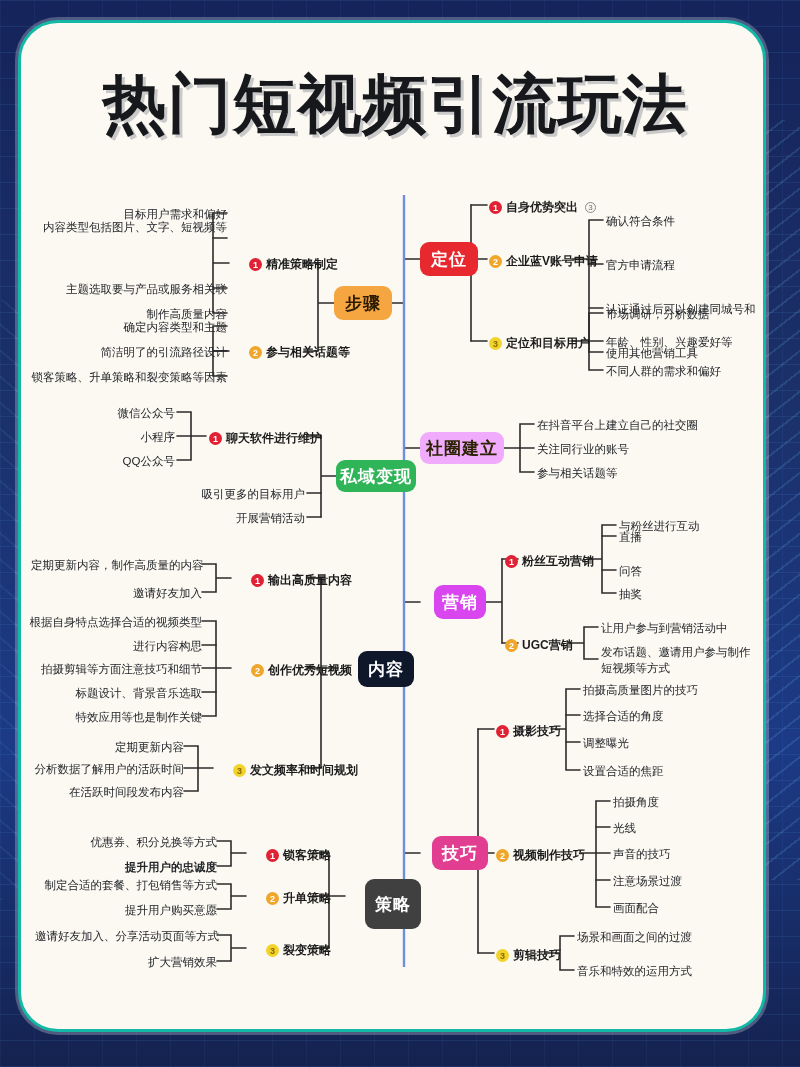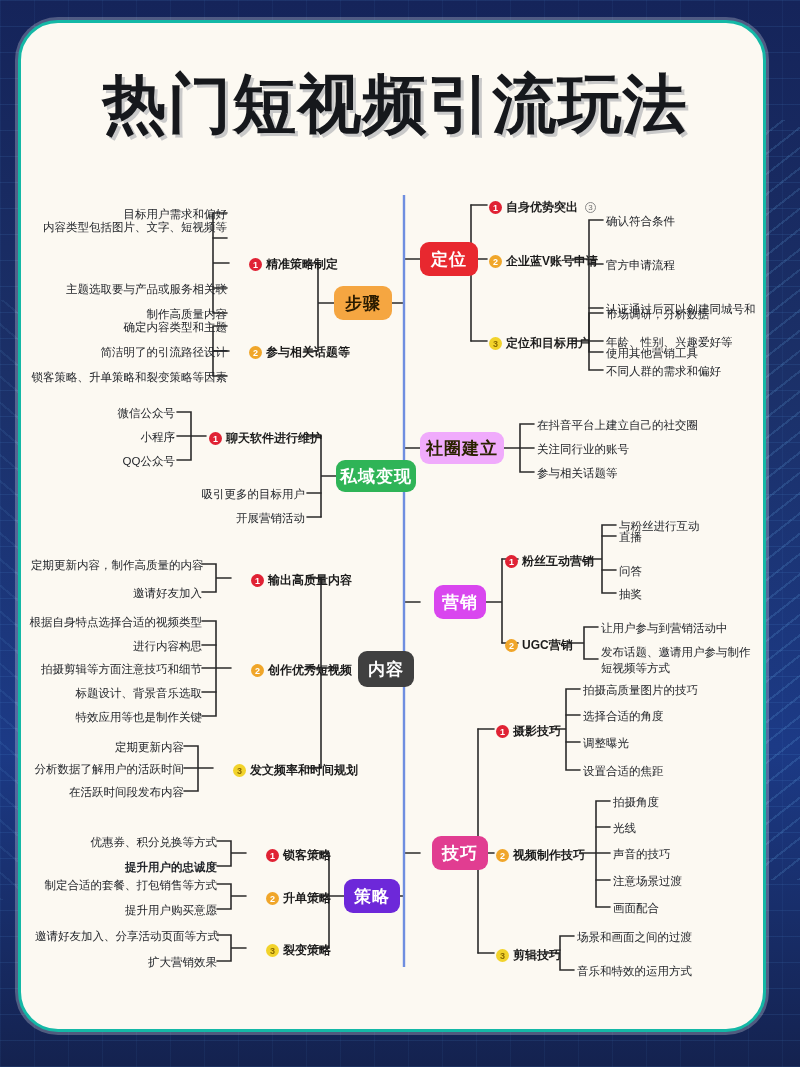--- a/index.html
+++ b/index.html
@@ -231,25 +231,25 @@
     <div class="node" style="left:313px;top:263px;width:58px;height:34px;background:#f5a641;color:#2a1b00;">步骤</div>
 
     <div class="node" style="left:399px;top:219px;width:58px;height:34px;background:#e8282f;color:#fff;">定位</div>
 
     <div class="node" style="left:399px;top:409px;width:84px;height:32px;background:#f0abfc;color:#2a2200;">社圈建立</div>
 
     <div class="node" style="left:315px;top:437px;width:80px;height:32px;background:#2fb457;color:#fff;">私域变现</div>
 
     <div class="node" style="left:413px;top:562px;width:52px;height:34px;background:#d946ef;color:#fff;">营销</div>
 
-    <div class="node" style="left:337px;top:628px;width:56px;height:36px;background:#404040;color:#fff;">内容</div>
+    <div class="node" style="left:337px;top:628px;width:56px;height:36px;background:#0f172a;color:#fff;">内容</div>
 
     <div class="node" style="left:411px;top:813px;width:56px;height:34px;background:#e13d91;color:#fff;">技巧</div>
 
-    <div class="node" style="left:323px;top:856px;width:56px;height:34px;background:#6d28d9;color:#fff;">策略</div>
+    <div class="node" style="left:344px;top:856px;width:56px;height:50px;background:#404040;color:#fff;">策略</div>
 
     <div class="l2" style="left:228px;top:233px;">
       <span class="num n1">1</span>
       <span>精准策略制定</span>
     </div>
     <div class="leaf r" style="left:20px;top:184px;width:186px;">目标用户需求和偏好</div>
     <div class="leaf r" style="left:20px;top:197px;width:186px;">内容类型包括图片、文字、短视频等</div>
     <div class="leaf r" style="left:20px;top:259px;width:186px;">主题选取要与产品或服务相关联</div>
     <div class="leaf r" style="left:20px;top:284px;width:186px;">制作高质量内容</div>
     <div class="leaf r" style="left:20px;top:234px;width:186px;"></div>

